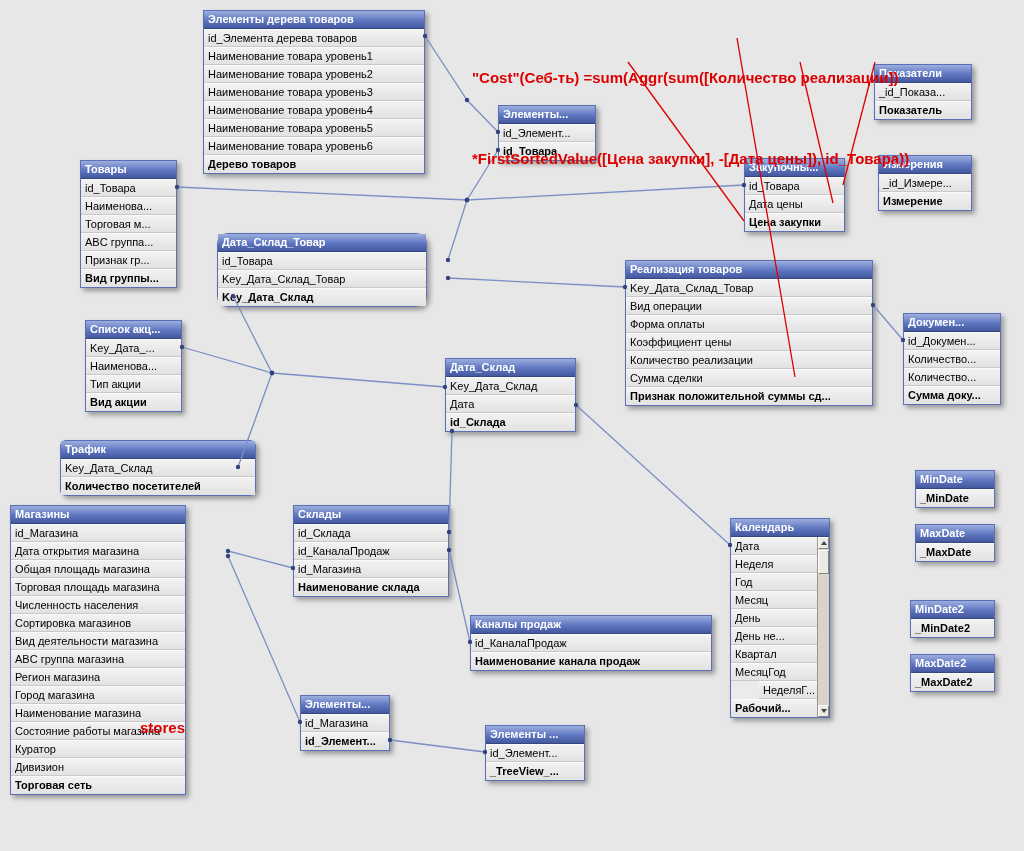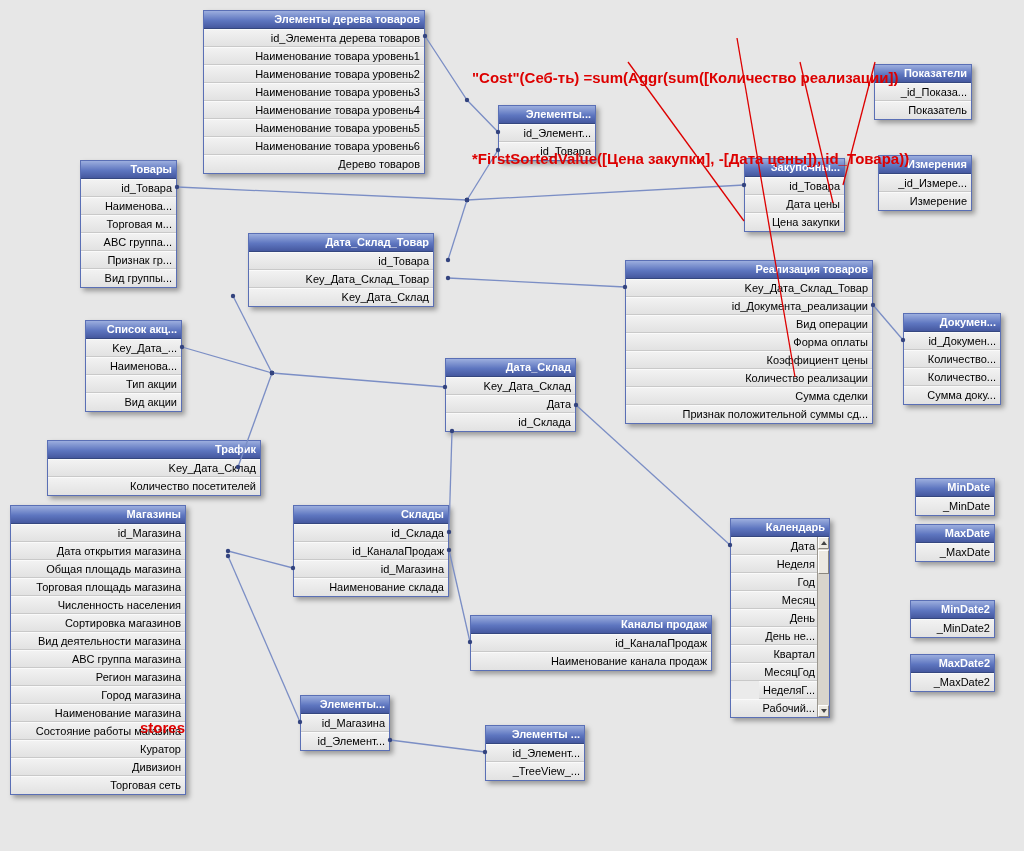--- a/index.html
+++ b/index.html
@@ -14,38 +14,37 @@
   #conn-layer  { z-index:3; }
   #red-layer   { z-index:4; }
   #annotation  { z-index:5; }
   #stores-label{ z-index:5; }
 
   .dtable {
     position:absolute;
     border:1px solid var(--table-border,#5a6fb5);
     background:var(--row-bg,#ebebeb);
     box-shadow:3px 3px 5px rgba(0,0,0,0.35);
-    text-align:right;
   }
   .dtable .hdr {
     height:18px; line-height:17px; padding:0 4px;
     color:#fff; font-size:11px; font-weight:bold;
     background:linear-gradient(to bottom, var(--hdr-top,#9caede) 0%, var(--hdr-mid,#5e76c0) 55%, var(--hdr-bot,#45589f) 100%);
     border-bottom:1px solid #35477f;
     white-space:nowrap; overflow:hidden;
   }
   .dtable .row {
     height:18px; line-height:16px; padding:0 4px;
     font-size:11px; color:#000;
     background:linear-gradient(to bottom,#f2f2f2,#e2e2e2);
     border-top:1px solid #fafafa;
     border-bottom:1px solid #c9c9c9;
     white-space:nowrap; overflow:hidden;
   }
-  .dtable .row:last-child { border-bottom:none; }
+  .dtable .row:last-child { border-bottom:none;font-weight:bold; }
 
   
   .scrollbar {
     position:absolute; top:18px; right:0; bottom:0; width:12px;
     background:#d8d4cc; border-left:1px solid #9a968e;
   }
   .sb-btn {
     position:absolute; left:0; width:11px; height:12px;
     background:#ece9e1;
     border:1px solid #fff; border-right-color:#8a867e; border-bottom-color:#8a867e;
@@ -121,33 +120,32 @@
           <div class="row">Цена закупки</div>
         </div>
       </div>
       <div class="dtable" style="left: 878px; top: 155px; width: 94px;">
         <div class="hdr">Измерения</div>
         <div>
           <div class="row">_id_Измере...</div>
           <div class="row">Измерение</div>
         </div>
       </div>
-      <div class="dtable" style="left: 248px; top: 233px; width: 186px;">
+      <div class="dtable" style="left: 217px; top: 233px; width: 210px; border-radius: 11px;">
         <div class="hdr">Дата_Склад_Товар</div>
         <div>
           <div class="row">id_Товара</div>
           <div class="row">Key_Дата_Склад_Товар</div>
           <div class="row">Key_Дата_Склад</div>
         </div>
       </div>
       <div class="dtable" style="left: 625px; top: 260px; width: 248px;">
         <div class="hdr">Реализация товаров</div>
         <div>
           <div class="row">Key_Дата_Склад_Товар</div>
-          <div class="row">id_Документа_реализации</div>
           <div class="row">Вид операции</div>
           <div class="row">Форма оплаты</div>
           <div class="row">Коэффициент цены</div>
           <div class="row">Количество реализации</div>
           <div class="row">Сумма сделки</div>
           <div class="row">Признак положительной суммы сд...</div>
         </div>
       </div>
       <div class="dtable" style="left: 903px; top: 313px; width: 98px;">
         <div class="hdr">Докумен...</div>
@@ -168,21 +166,21 @@
         </div>
       </div>
       <div class="dtable" style="left: 445px; top: 358px; width: 131px;">
         <div class="hdr">Дата_Склад</div>
         <div>
           <div class="row">Key_Дата_Склад</div>
           <div class="row">Дата</div>
           <div class="row">id_Склада</div>
         </div>
       </div>
-      <div class="dtable" style="left: 47px; top: 440px; width: 214px;">
+      <div class="dtable" style="left: 60px; top: 440px; width: 196px; border-radius: 6px;">
         <div class="hdr">Трафик</div>
         <div>
           <div class="row">Key_Дата_Склад</div>
           <div class="row">Количество посетителей</div>
         </div>
       </div>
       <div class="dtable" style="left: 10px; top: 505px; width: 176px;">
         <div class="hdr">Магазины</div>
         <div>
           <div class="row">id_Магазина</div>
@@ -235,21 +233,21 @@
         <div class="scrollbar">
           <div class="sb-btn up">
             <span class="tri-up"></span>
           </div>
           <div class="sb-thumb"></div>
           <div class="sb-btn down">
             <span class="tri-down"></span>
           </div>
         </div>
       </div>
-      <div class="dtable" style="left: 915px; top: 470px; width: 80px; margin-top: 8px;">
+      <div class="dtable" style="left: 915px; top: 470px; width: 80px;">
         <div class="hdr">MinDate</div>
         <div>
           <div class="row">_MinDate</div>
         </div>
       </div>
       <div class="dtable" style="left: 915px; top: 524px; width: 80px;">
         <div class="hdr">MaxDate</div>
         <div>
           <div class="row">_MaxDate</div>
         </div>

